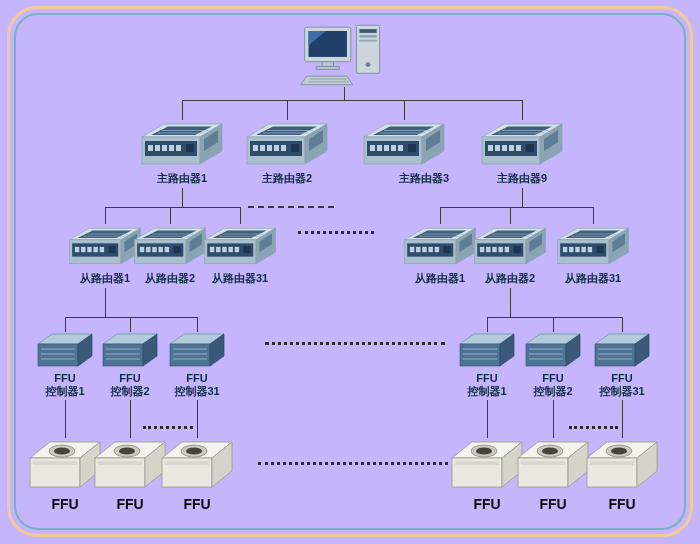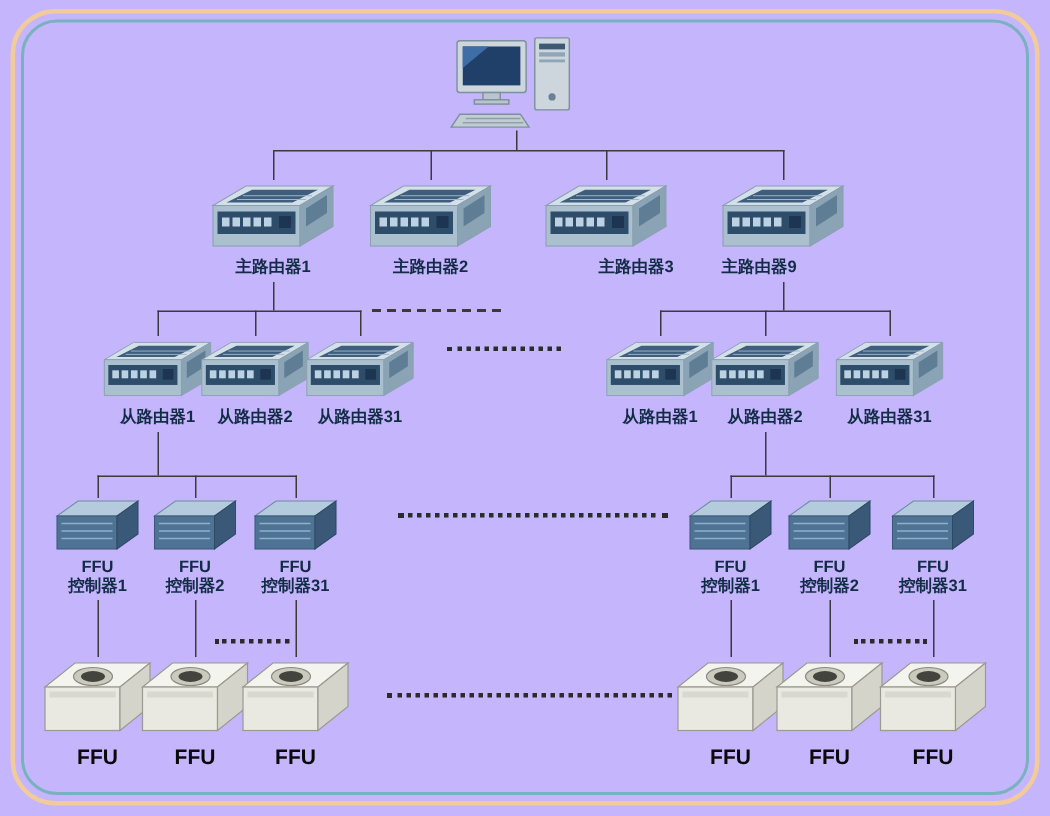--- a/index.html
+++ b/index.html
@@ -144,21 +144,21 @@
       </svg>
   </div>
   <div class="node" style="left:478px;top:120px">
     <svg width="88" height="48" viewBox="0 0 88 48">
         <use href="#sym-router"></use>
       </svg>
   </div>
   <div class="lbl" style="left:142px;top:172px;width:80px">主路由器1</div>
   <div class="lbl" style="left:247px;top:172px;width:80px">主路由器2</div>
   <div class="lbl" style="left:384px;top:172px;width:80px">主路由器3</div>
-  <div class="lbl" style="left:466px;top:172px;width:80px">主路由器9</div>
+  <div class="lbl" style="left:482px;top:172px;width:80px">主路由器9</div>
 
   <div class="node" style="left:66px;top:224px">
     <svg width="78" height="44" viewBox="0 0 88 48">
         <use href="#sym-router"></use>
       </svg>
   </div>
   <div class="node" style="left:131px;top:224px">
     <svg width="78" height="44" viewBox="0 0 88 48">
         <use href="#sym-router"></use>
       </svg>

